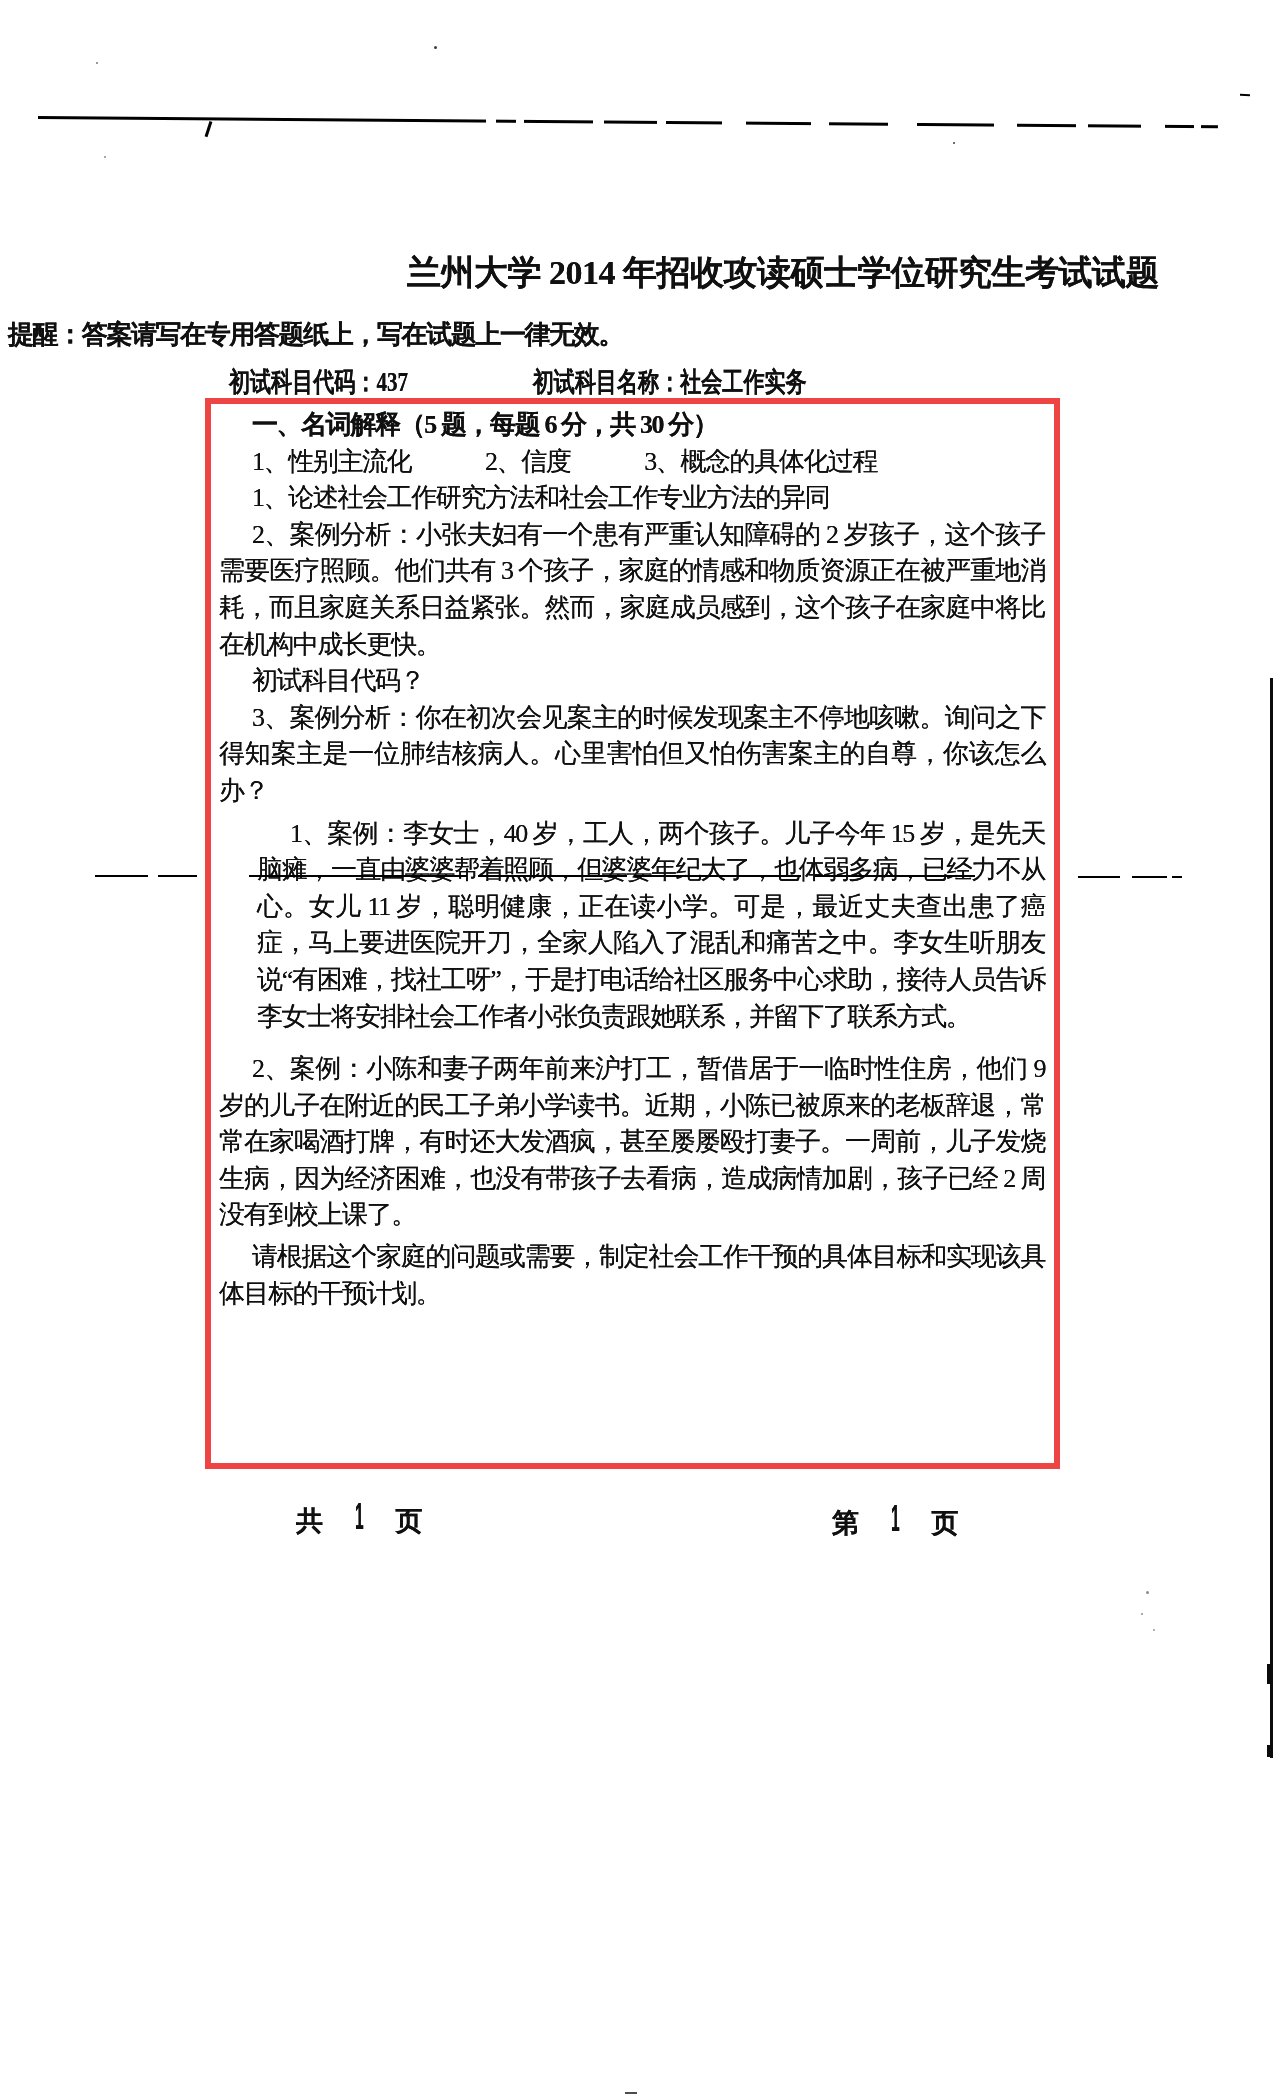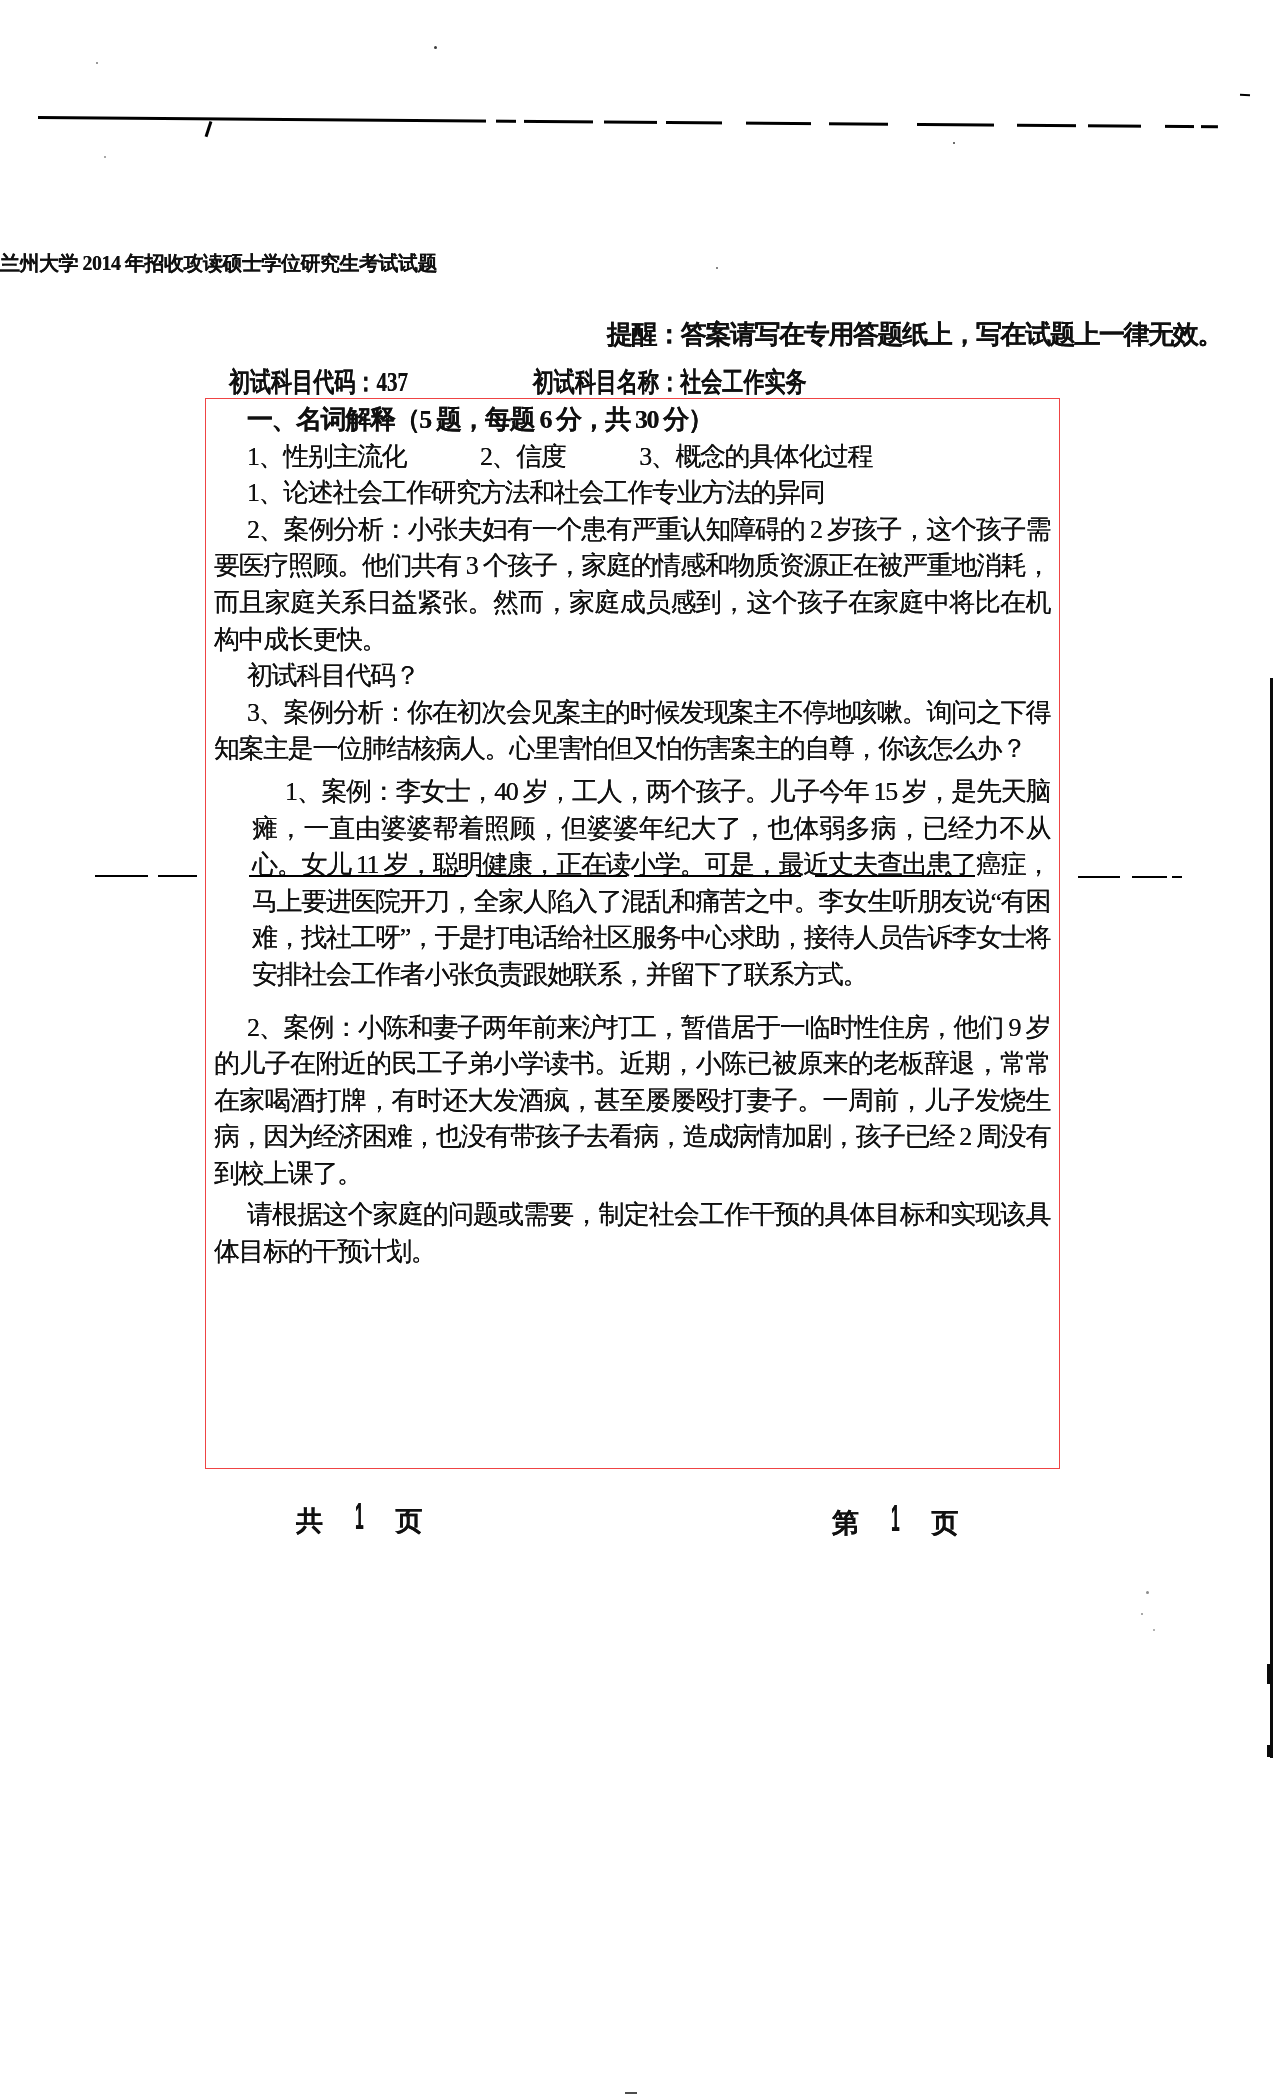--- a/index.html
+++ b/index.html
@@ -12,45 +12,45 @@
     color:#101010;
   }
   .abs{position:absolute;}
   .sheet{
     position:absolute;inset:0;
     text-shadow:0 0 .45px rgba(0,0,0,.85);
   }
   
   .exam-title{
     left:0;width:1159px;top:250px;
-    text-align:left;
-    font-size:20px;font-weight:700;
+    text-align:right;
+    font-size:34px;font-weight:700;
     letter-spacing:-.5px;
     white-space:nowrap;
   }
   .answer-notice{
-    left:0;width:1222px;top:317px;
-    text-align:right;
+    left:8px;width:1222px;top:317px;
+    text-align:left;
     font-size:26px;font-weight:700;
     letter-spacing:-1.4px;
     white-space:nowrap;
   }
   .subject-line{
     left:229px;top:364px;
     font-size:27px;font-weight:600;
     white-space:nowrap;
     transform:scaleX(.78);
     transform-origin:left top;
     letter-spacing:0;
   }
   .subject-gap{display:inline-block;width:160px;}
   
   .question-box{
     left:205px;top:398px;width:855px;height:1071px;
-    border:1px solid #ef4444;
+    border:6px solid #ef4444;
     box-sizing:border-box;
   }
   .box-content{
     position:absolute;left:0;right:0;top:0;bottom:0;
     padding:3px 9px 0 8px;
     font-size:26px;
     line-height:36.6px;
     letter-spacing:-1.4px;
     text-align:justify;
   }

